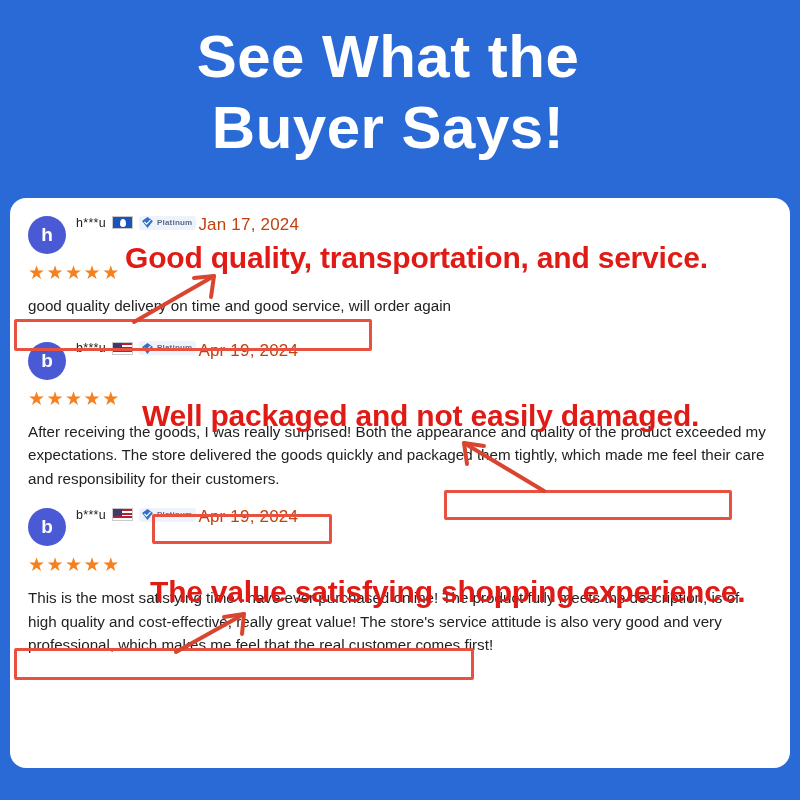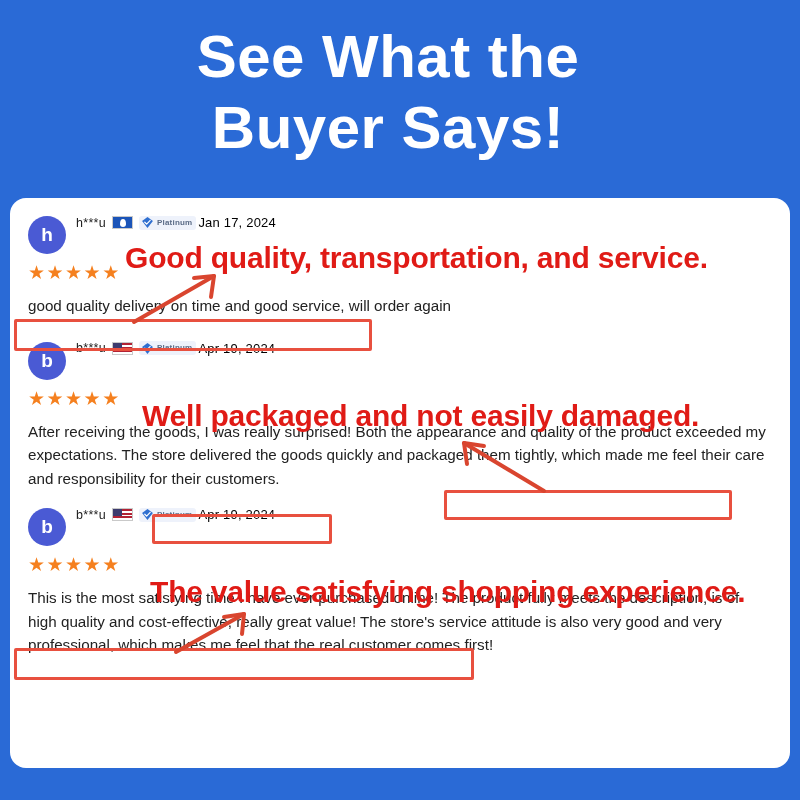--- a/index.html
+++ b/index.html
@@ -118,22 +118,22 @@
   }
   .platinum-icon { width: 13px; height: 13px; display: block; }
   .platinum-label {
     font-size: 8px;
     font-weight: 700;
     color: #5a6b86;
     letter-spacing: 0.2px;
     line-height: 1;
   }
   .review-date {
-    font-size: 13px;
-    color: #000000;
+    font-size: 17px;
+    color: #c2410c;
     letter-spacing: 0.2px;
   }
   .stars {
     margin-top: 9px;
     font-size: 19px;
     letter-spacing: 1.5px;
     color: #f5801f;
     line-height: 1;
   }
   .review-body {

